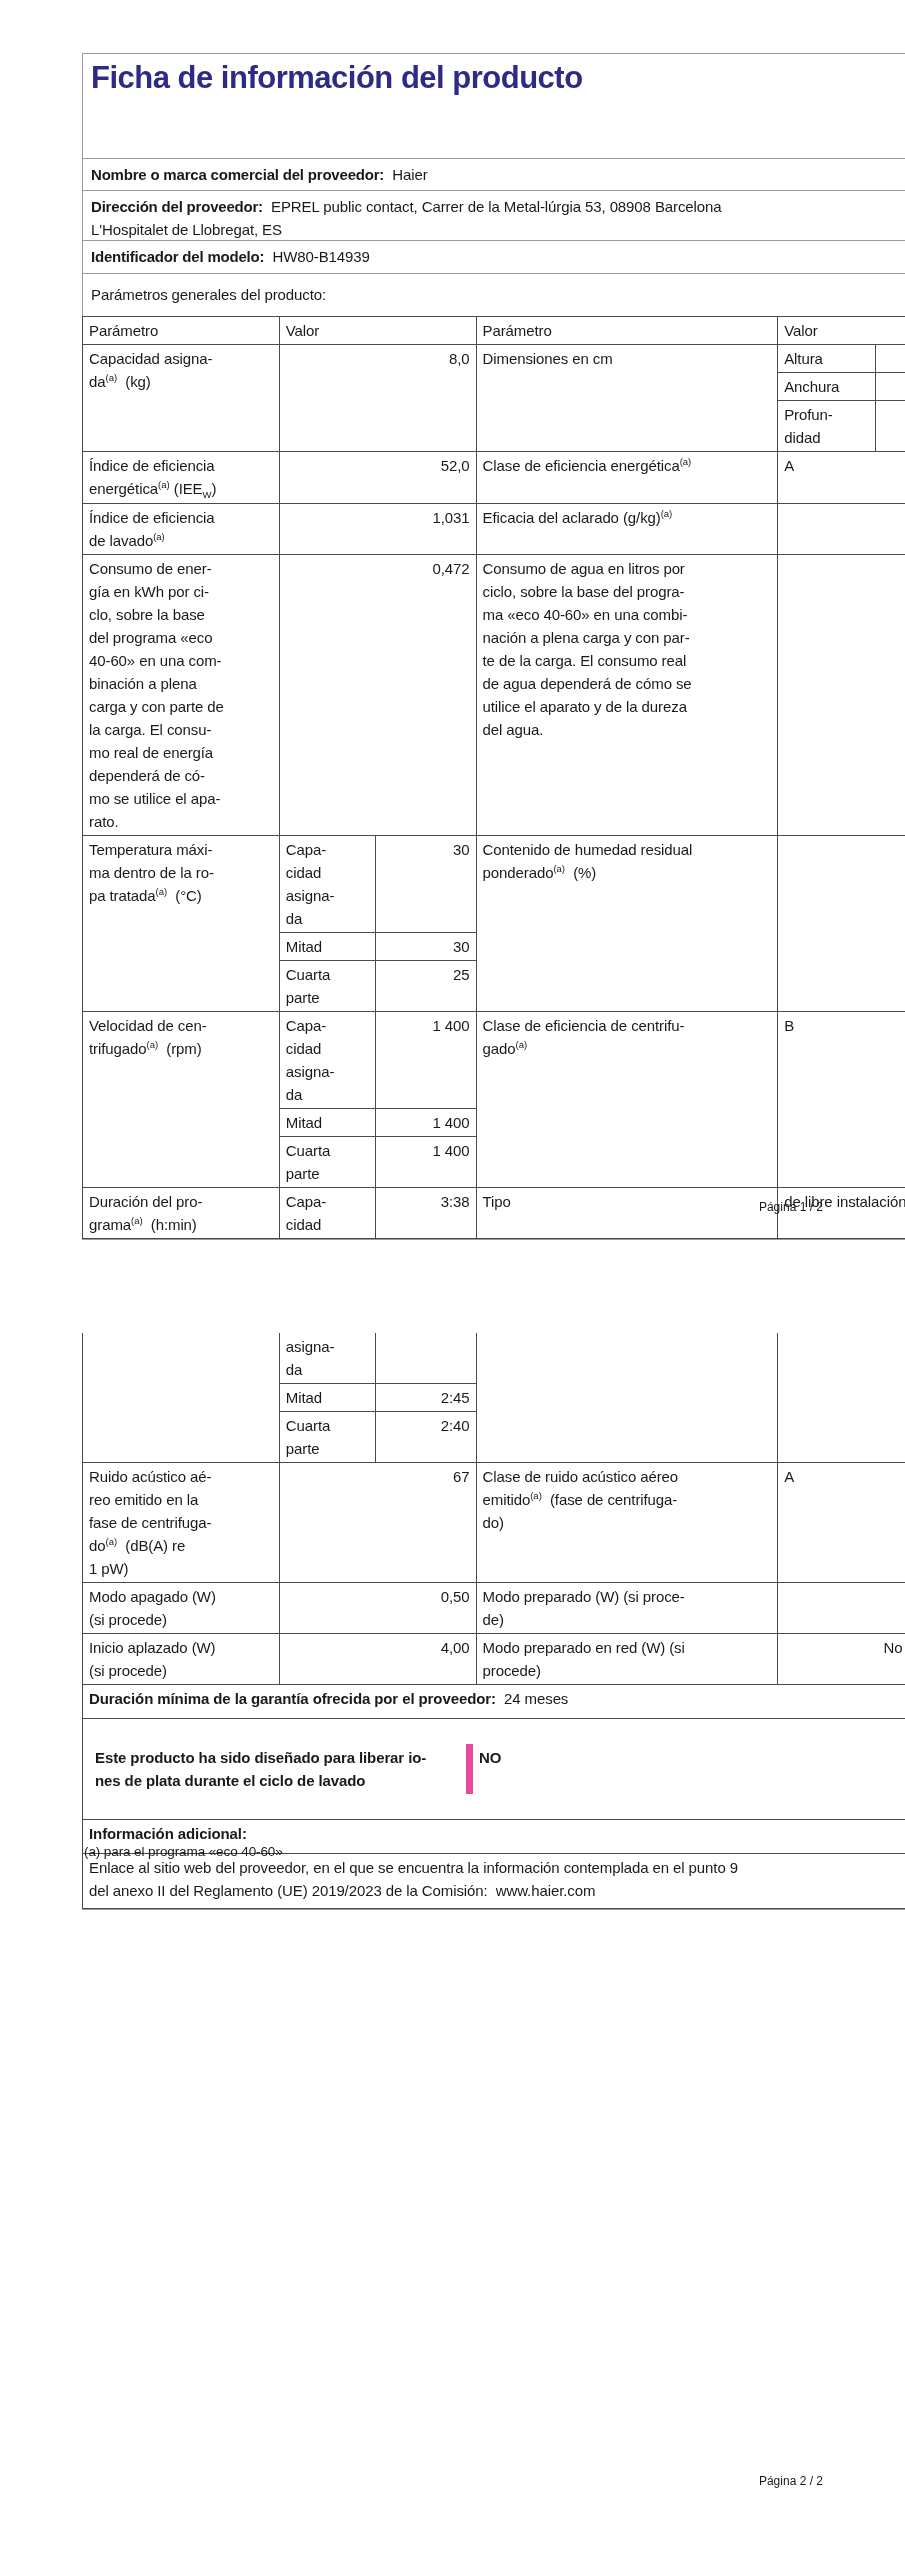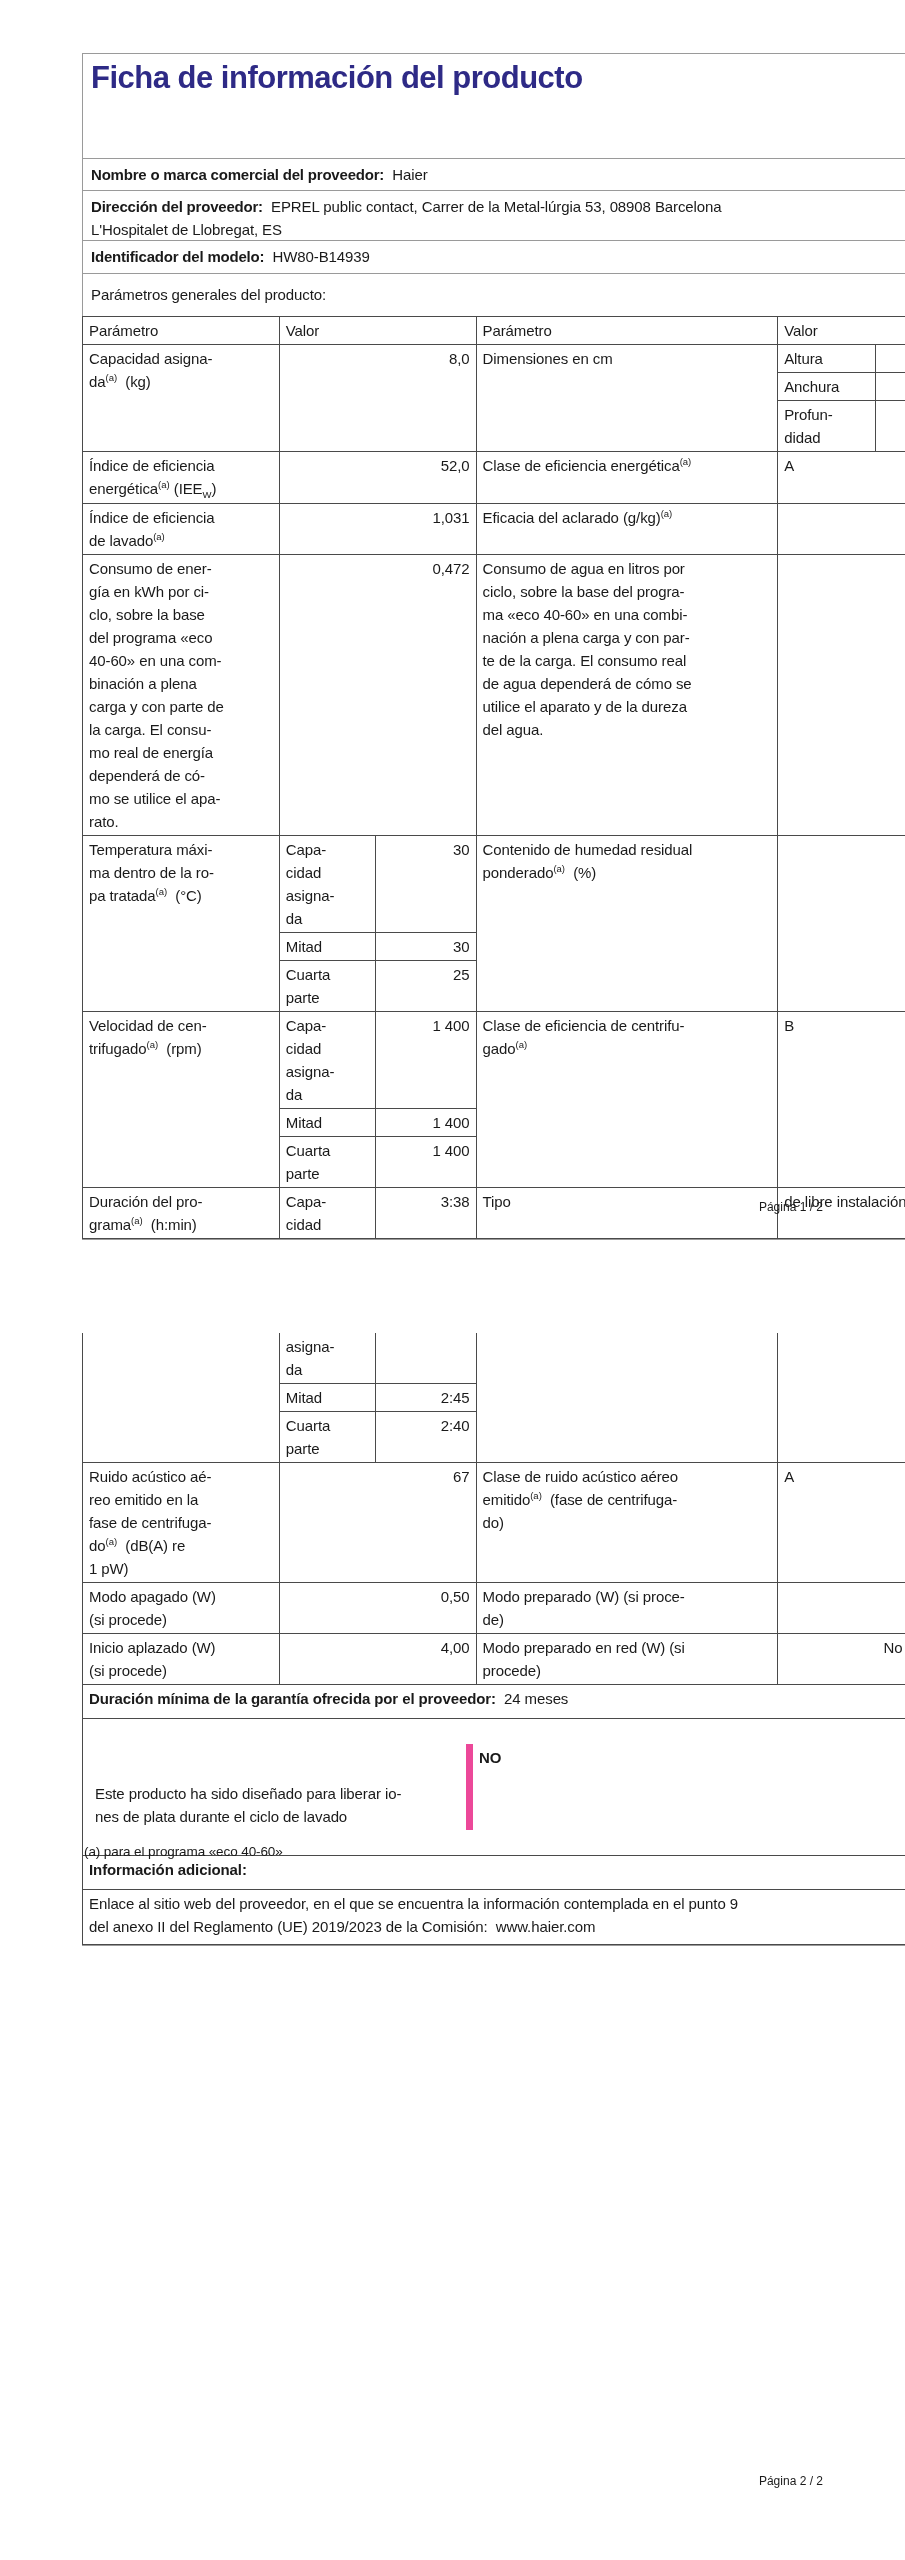--- a/index.html
+++ b/index.html
@@ -37,21 +37,21 @@
     padding:2px 6px 2px 6px;box-sizing:border-box;overflow:hidden;
     white-space:pre-line;
   }
   td.val{text-align:right;padding-right:5px;}
   td.val-left{text-align:left;}
   sup{font-size:9.5px;line-height:0;vertical-align:super;letter-spacing:0;}
   sub{font-size:9.5px;line-height:0;vertical-align:sub;letter-spacing:0;}
   #sheet2 table.ptable tr:first-child > td{border-top:none;}
   td.nopad{padding:0;}
   .split{display:flex;min-height:44px;}
-  .split-l{width:377px;box-sizing:border-box;padding:2px 6px;font-weight:normal;white-space:pre-line;margin-top:36px;}
+  .split-l{width:377px;box-sizing:border-box;padding:2px 6px;font-weight:bold;white-space:pre-line;}
   .split-r{flex:1;border-left:7px solid #ec4899;padding:2px 6px;font-weight:bold;white-space:pre-line;}
   td.fullb{font-weight:bold;margin-left:44px;}
   .kvrow .plain, .fullb .plain{font-weight:normal;}
   .footnote{
     position:absolute;left:84px;top:1840px;font-size:13.5px;letter-spacing:-0.1px;
   }
   .pfooter{
     position:absolute;right:82px;font-size:12px;letter-spacing:0;
   }
   #pfooter1{top:1196px;}

